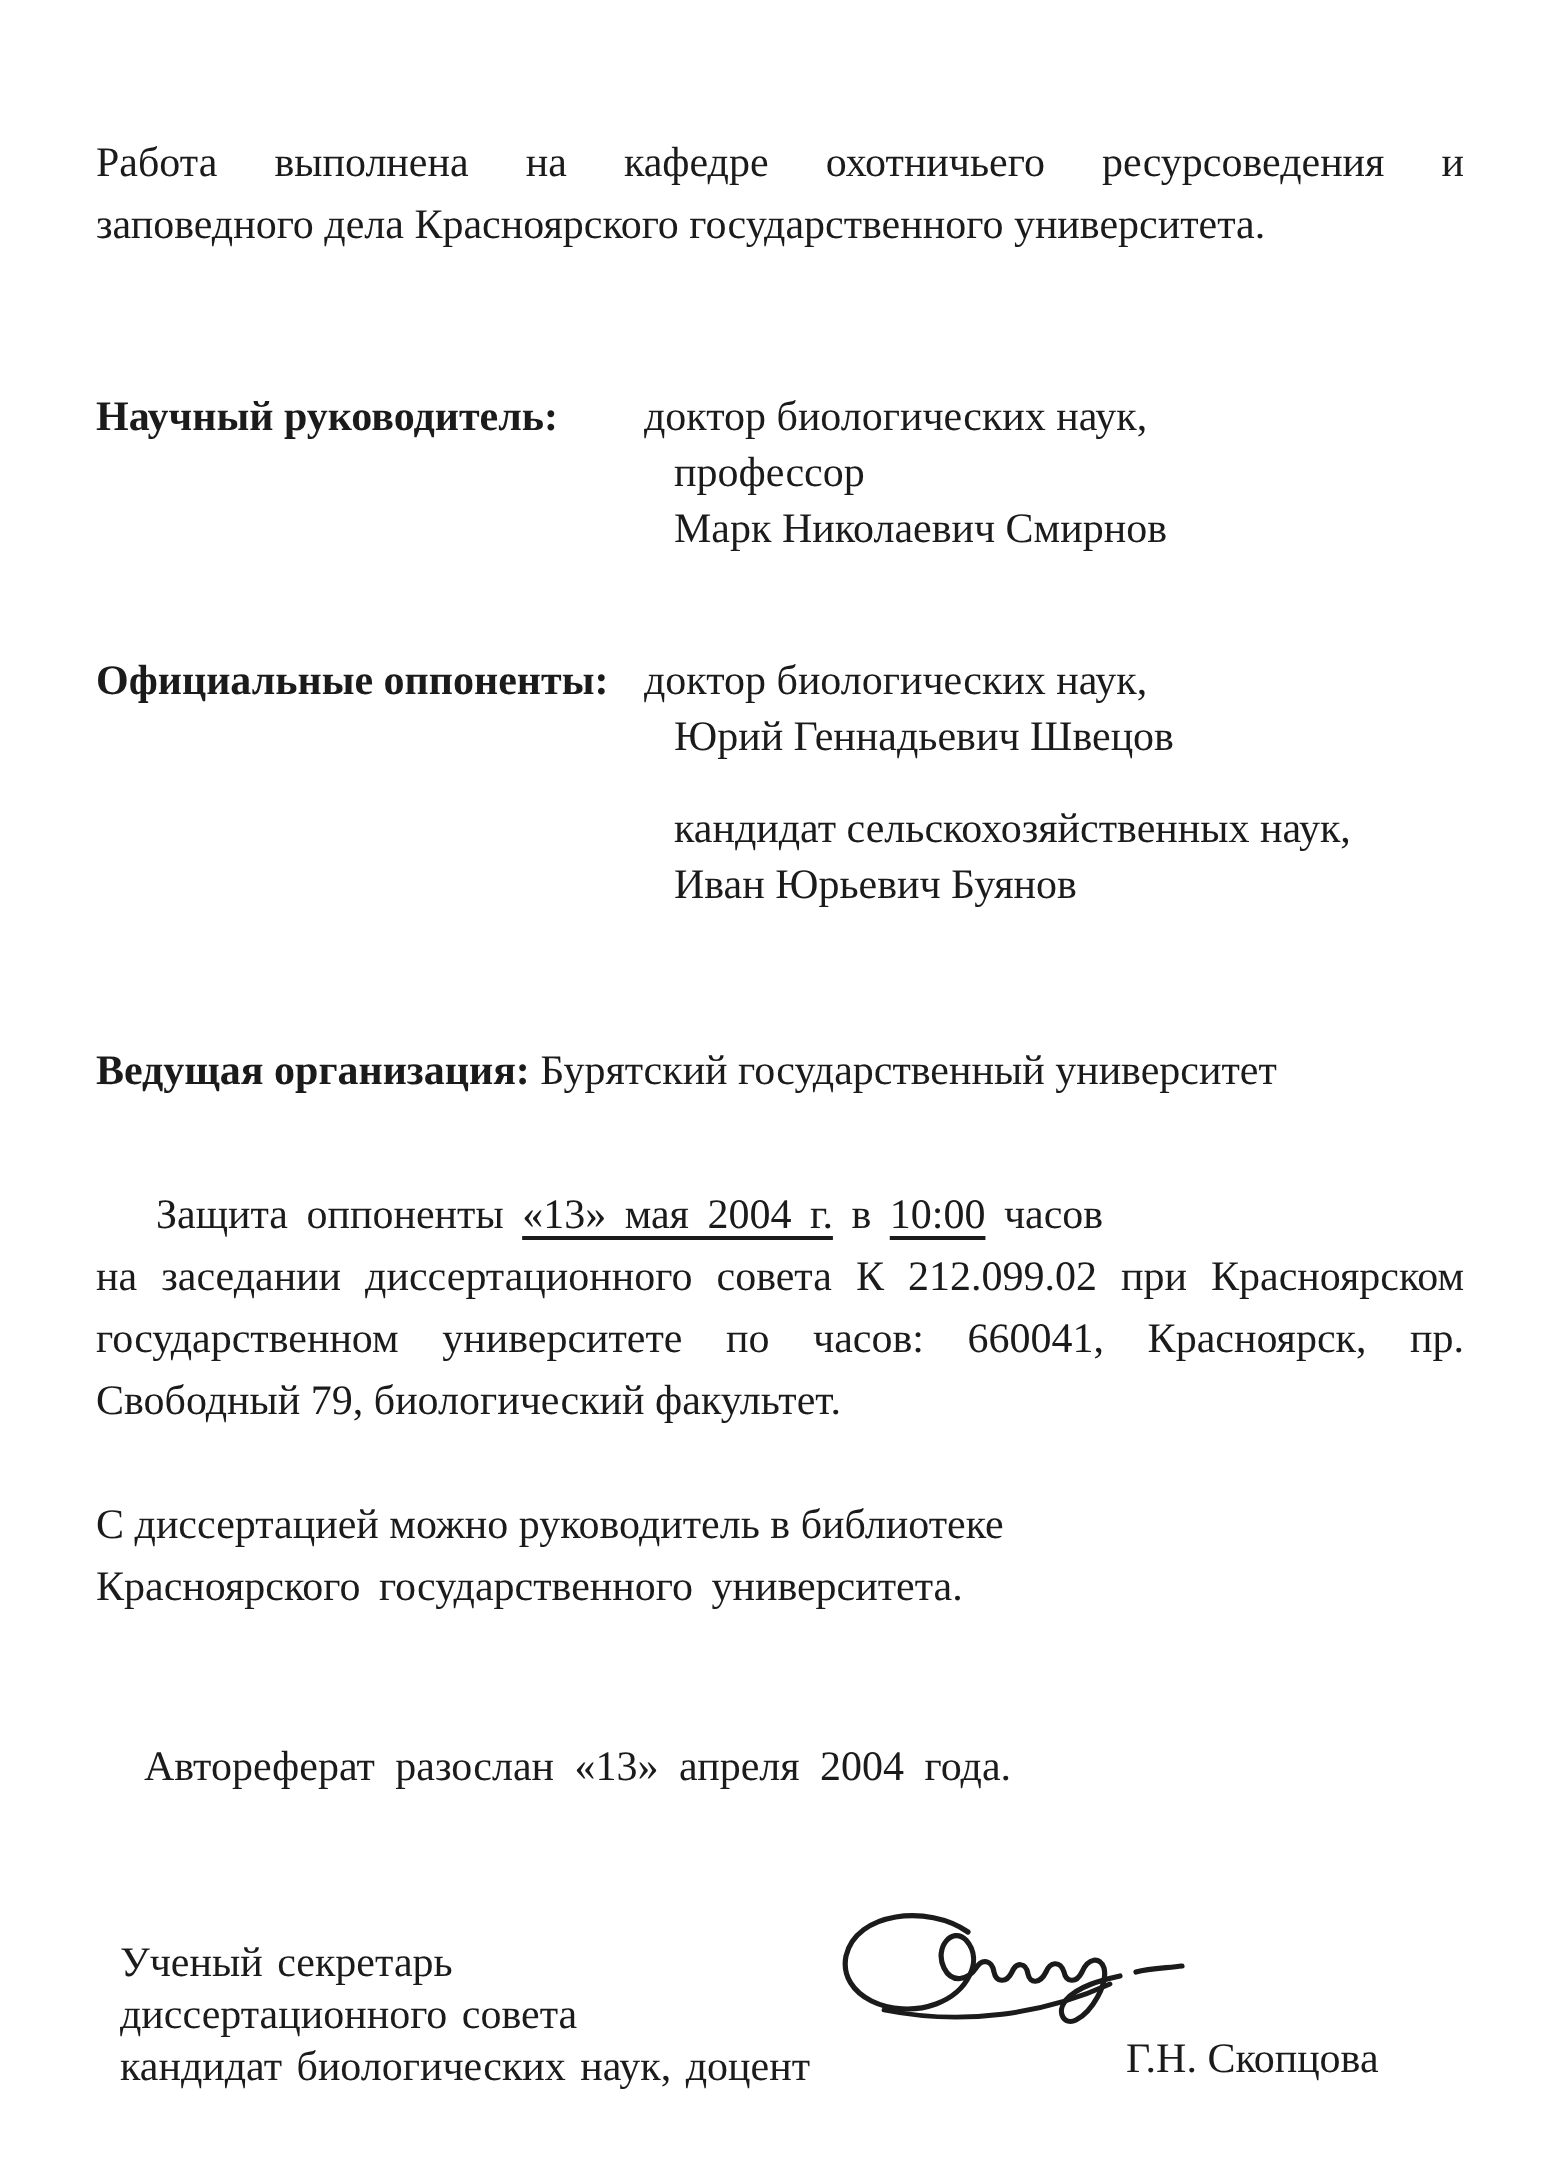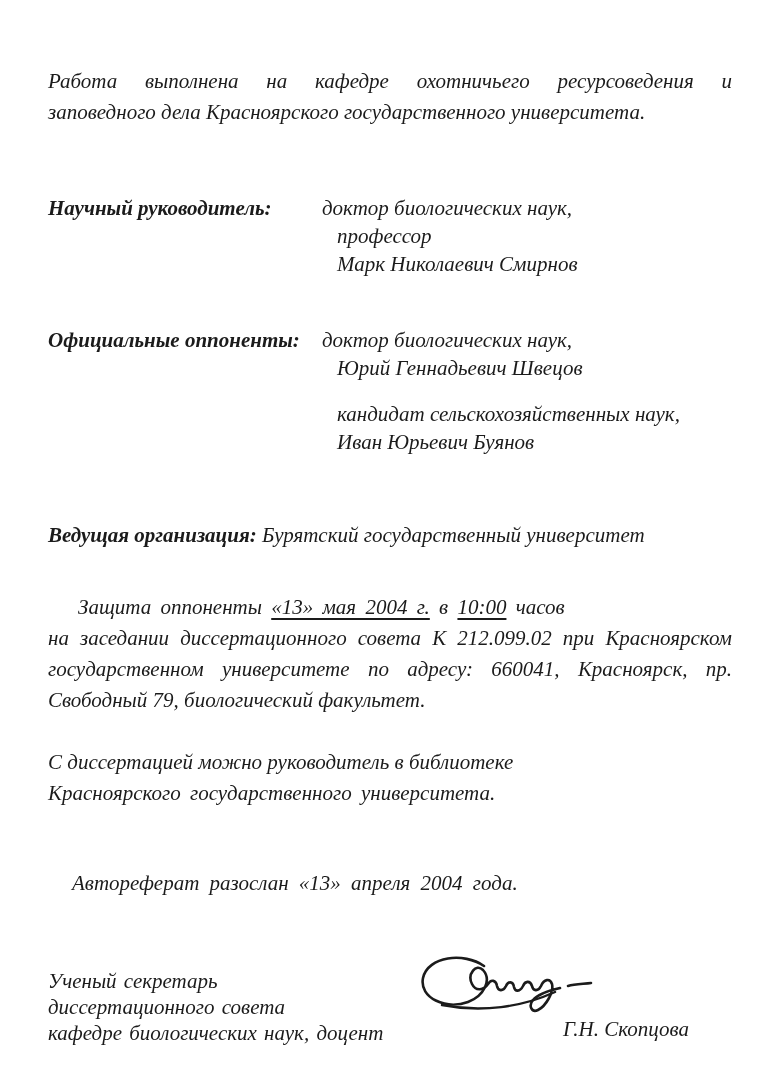--- a/index.html
+++ b/index.html
@@ -7,36 +7,36 @@
     position: relative;
     width: 775px;
     height: 1080px;
     margin: 0 auto;
     background: #ffffff;
     font-family: "Liberation Serif", "DejaVu Serif", serif;
     color: #1b1b1b;
     font-size: 21px;
     overflow: hidden;
   }
-  .abs { position: absolute; font-style: italic; }
+  .abs { position: absolute; }
   .b { font-weight: bold; }
   .line { line-height: 31px; }
   .jline { text-align: justify; text-align-last: justify; }
   .u {
     text-decoration: underline;
     text-decoration-thickness: 1.5px;
     text-underline-offset: 4px;
   }
   .col { line-height: 28px; }
   .col .indent { padding-left: 15px; }
   .gap-top { margin-top: 18px; }
   .ws2 { word-spacing: 2px; }
   .ws4 { word-spacing: 4px; }
   .ws5 { word-spacing: 5px; margin-left: 24px; }
-  .sec { line-height: 26px; }
+  .sec { line-height: 26px; margin-left: 12px; }
   svg.sig { display: block; }
 </style>
 </head>
 <body>
 
 <div class="page">
 
   <div class="abs" style="left:48px; top:66px; width:684px;">
     <div class="line jline">Работа выполнена на кафедре охотничьего ресурсоведения и</div>
     <div class="line">заповедного дела Красноярского государственного университета.</div>
@@ -64,35 +64,35 @@
 
   <div class="abs" style="left:48px; top:592px; width:684px;">
     <div class="line ws4" style="padding-left:30px;">
       <span>Защита оппоненты</span>
       <span class="u">«13» мая 2004 г.</span>
       <span>в</span>
       <span class="u">10:00</span>
       <span>часов</span>
     </div>
     <div class="line jline">на заседании диссертационного совета К 212.099.02 при Красноярском</div>
-    <div class="line jline">государственном университете по адресу: 660041, Красноярск, пр.</div>
+    <div class="line jline">государственном университете по часов: 660041, Красноярск, пр.</div>
     <div class="line">Свободный 79, биологический факультет.</div>
   </div>
 
   <div class="abs" style="left:48px; top:747px; width:684px;">
     <div class="line">С диссертацией можно руководитель в библиотеке</div>
     <div class="line ws4">Красноярского государственного университета.</div>
   </div>
 
   <div class="abs line ws5" style="left:48px; top:868px; width:700px;">Автореферат разослан «13» апреля 2004 года.</div>
 
   <div class="abs sec ws2" style="left:48px; top:968px; width:400px;">
     <div>Ученый секретарь</div>
     <div>диссертационного совета</div>
-    <div>кафедре биологических наук, доцент</div>
+    <div>кандидат биологических наук, доцент</div>
   </div>
 
   <div class="abs" style="left:412px; top:950px; width:200px; height:80px;">
     <svg class="sig" width="200" height="80" viewBox="0 0 200 80" fill="none" xmlns="http://www.w3.org/2000/svg">
       <path d="M72 16 C 52 2, 16 6, 11 28 C 7 48, 34 60, 56 52 C 72 46, 80 30, 71 20 C 64 13, 55 24, 60 34 C 64 42, 72 40, 76 34 C 79 29, 84 30, 85 36 C 86 41, 91 42, 94 36 C 96 31, 101 31, 102 37 C 103 42, 108 42, 111 36 C 113 31, 118 30, 120 36 C 121 41, 126 42, 129 36 C 132 29, 138 28, 140 34 C 142 42, 134 56, 126 60 C 120 63, 116 56, 121 50 C 127 43, 139 40, 148 38" stroke="#1b1b1b" stroke-width="2.6" stroke-linecap="round"></path>
       <path d="M 30 55 C 70 63, 110 57, 143 42" stroke="#1b1b1b" stroke-width="2.4" stroke-linecap="round"></path>
       <path d="M 156 36 C 163 34, 172 34, 179 33" stroke="#1b1b1b" stroke-width="2.6" stroke-linecap="round"></path>
     </svg>
   </div>
 

